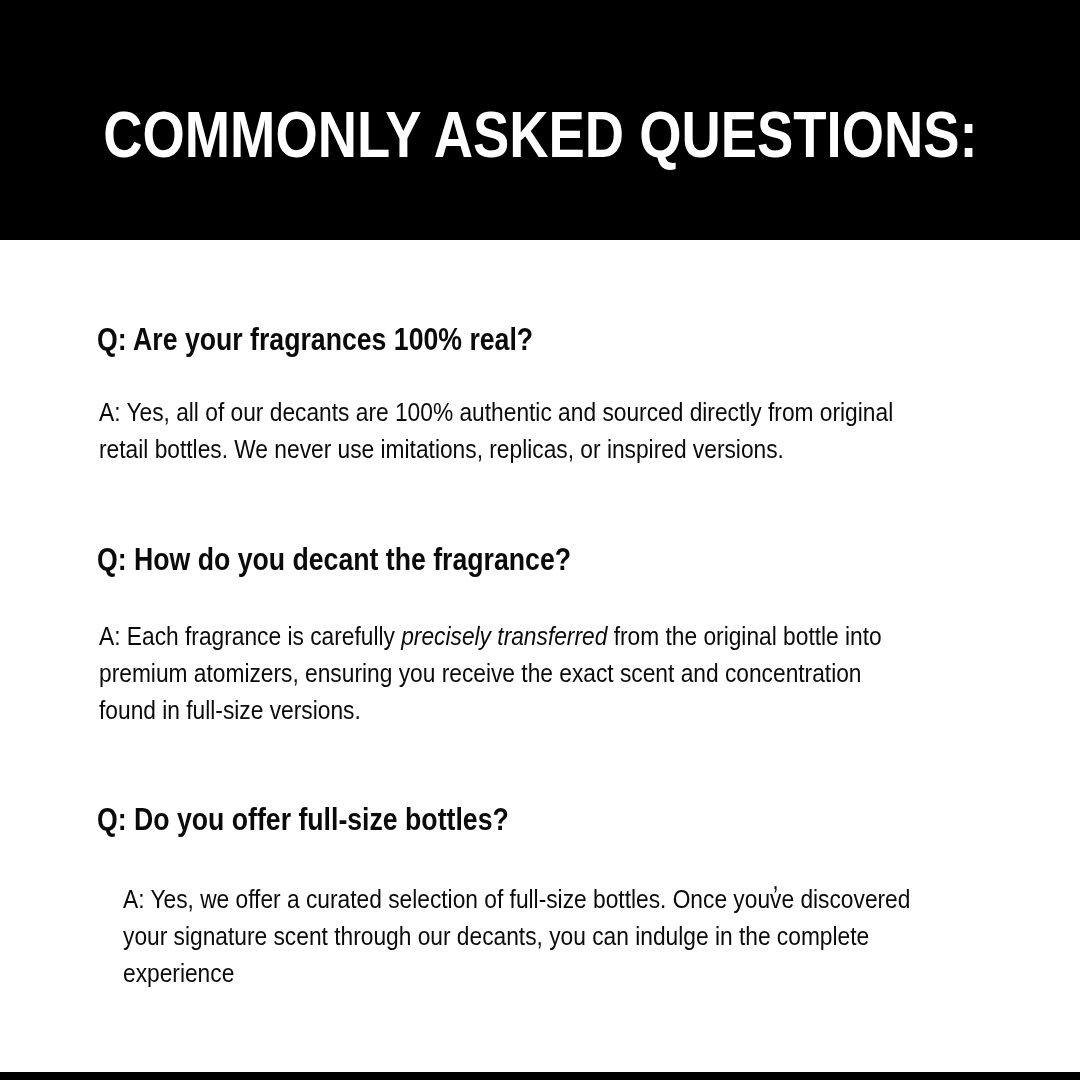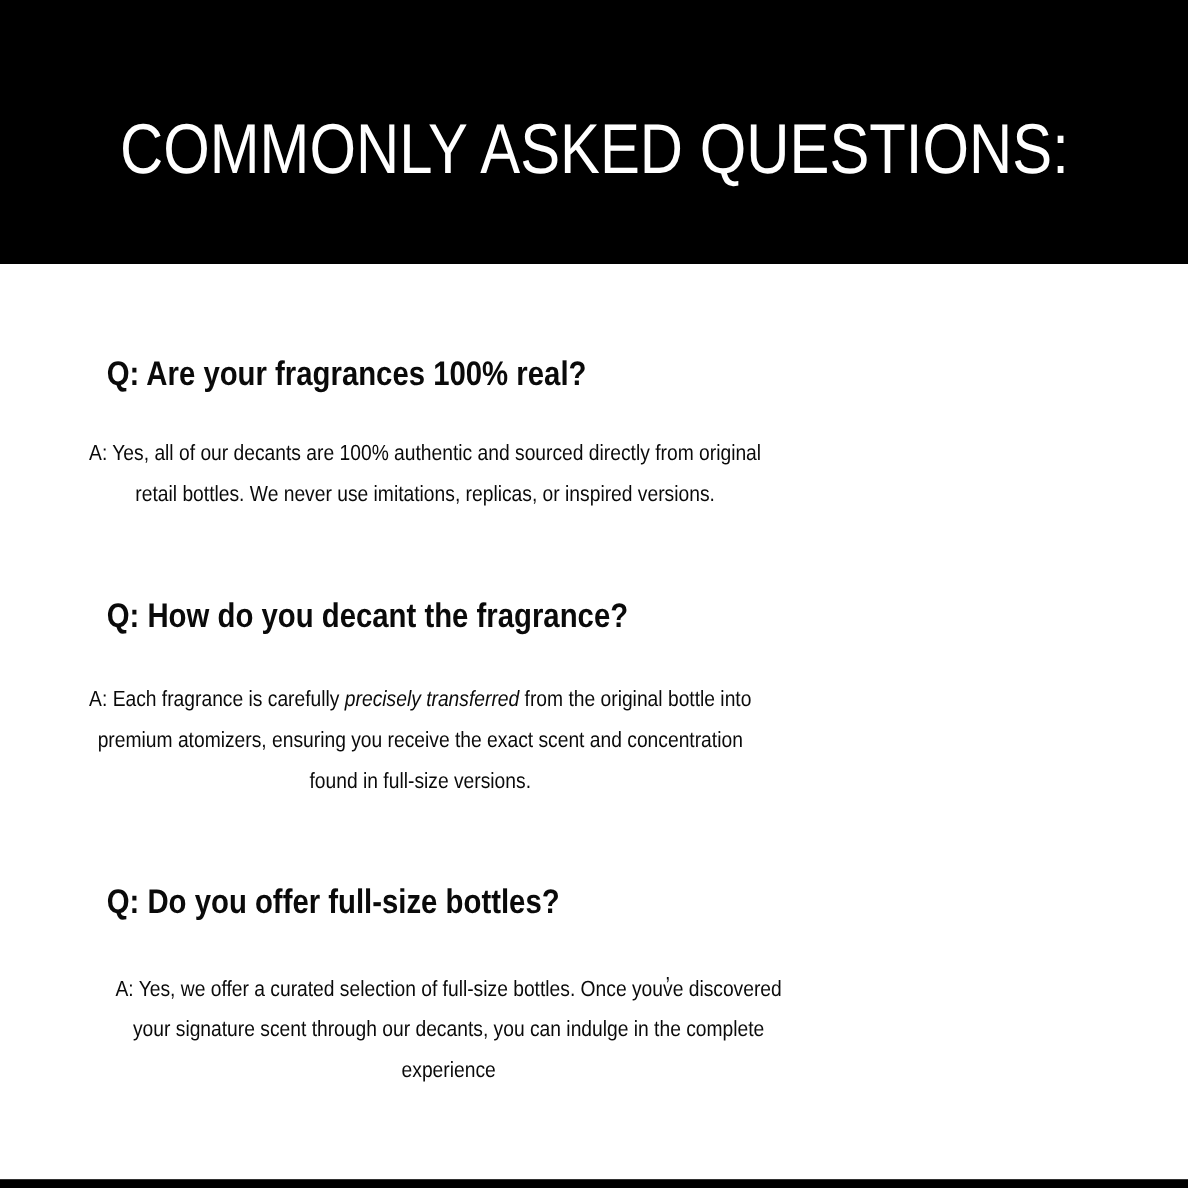--- a/index.html
+++ b/index.html
@@ -27,46 +27,45 @@
   }
   .header-title {
     position: absolute;
     top: 100px;
     left: 0;
     right: 0;
     text-align: center;
     color: #ffffff;
     font-size: 64px;
     line-height: 70px;
-    font-weight: 400;
+    font-weight: 700;
     white-space: nowrap;
   }
   .header-title .squeeze {
     display: inline-block;
     transform: scaleX(0.85);
     transform-origin: center top;
   }
   .question {
     position: absolute;
     left: 97px;
     font-size: 31px;
     line-height: 38px;
     font-weight: 700;
     white-space: nowrap;
     transform: scaleX(0.86);
     transform-origin: left top;
     letter-spacing: 0px;
   }
   .answer {
     position: absolute;
-    left: 81px;
-    font-size: 20px;
+    left: 99px;
+    font-size: 26px;
     line-height: 37px;
     font-weight: 400;
-    text-align: center;
   }
   .answer .line {
     white-space: nowrap;
     transform: scaleX(0.875);
     transform-origin: left top;
   }
   .italic {
     font-style: italic;
   }
   .footer-bar {

